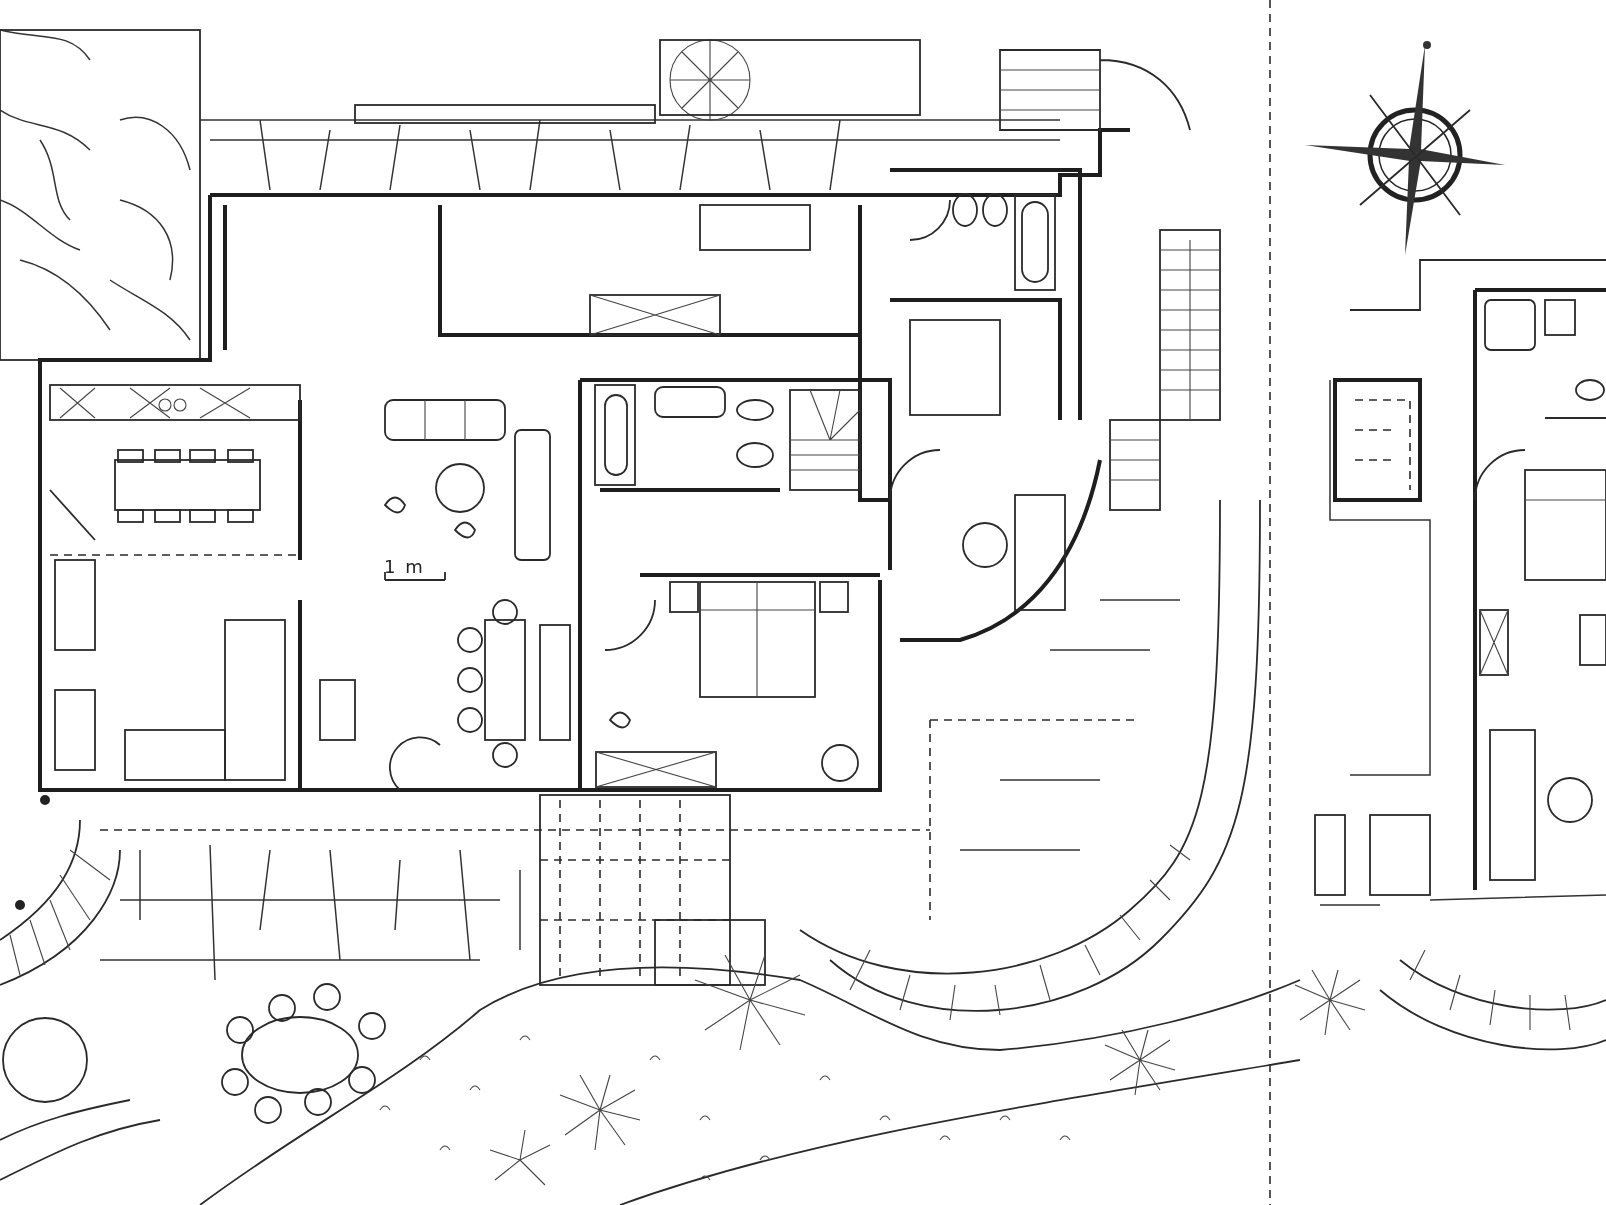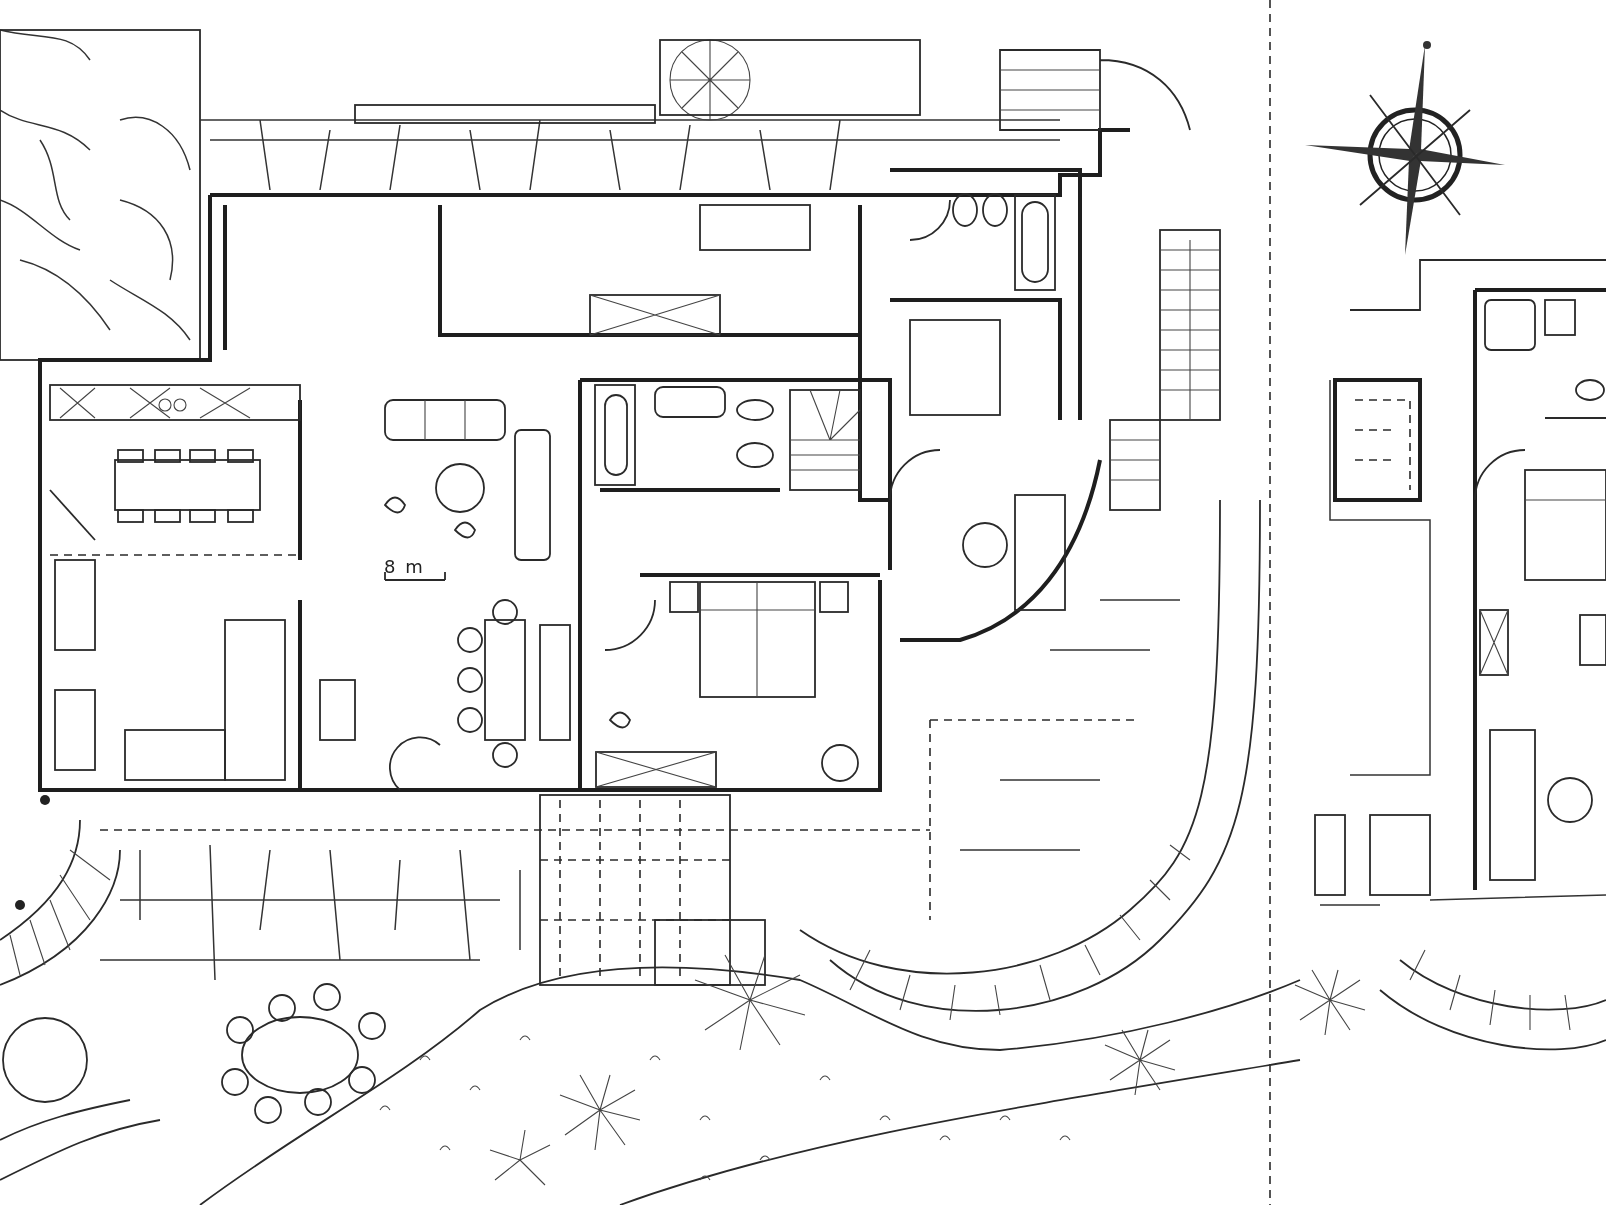--- a/index.html
+++ b/index.html
@@ -229,13 +229,13 @@
     <rect class="thin" x="1490" y="730" width="45" height="150"></rect>
     <circle class="thin" cx="1570" cy="800" r="22"></circle>
     <rect class="thin" x="1370" y="815" width="60" height="80"></rect>
     <rect class="thin" x="1315" y="815" width="30" height="80"></rect>
     <path class="stone" d="M1320,905 L1380,905 M1430,900 L1606,895"></path>
     <path class="thin" d="M1400,960 C1460,1010 1560,1020 1606,1000 M1380,990 C1450,1050 1560,1060 1606,1040"></path>
     <path class="hair" d="M1410,980 L1425,950 M1450,1010 L1460,975 M1490,1025 L1495,990 M1530,1030 L1530,995 M1570,1030 L1565,995"></path>
   </g>
 </svg>
 
-<div class="scale-label">8 m</div>
+<div class="scale-label">1 m</div>
 
 </body></html>

